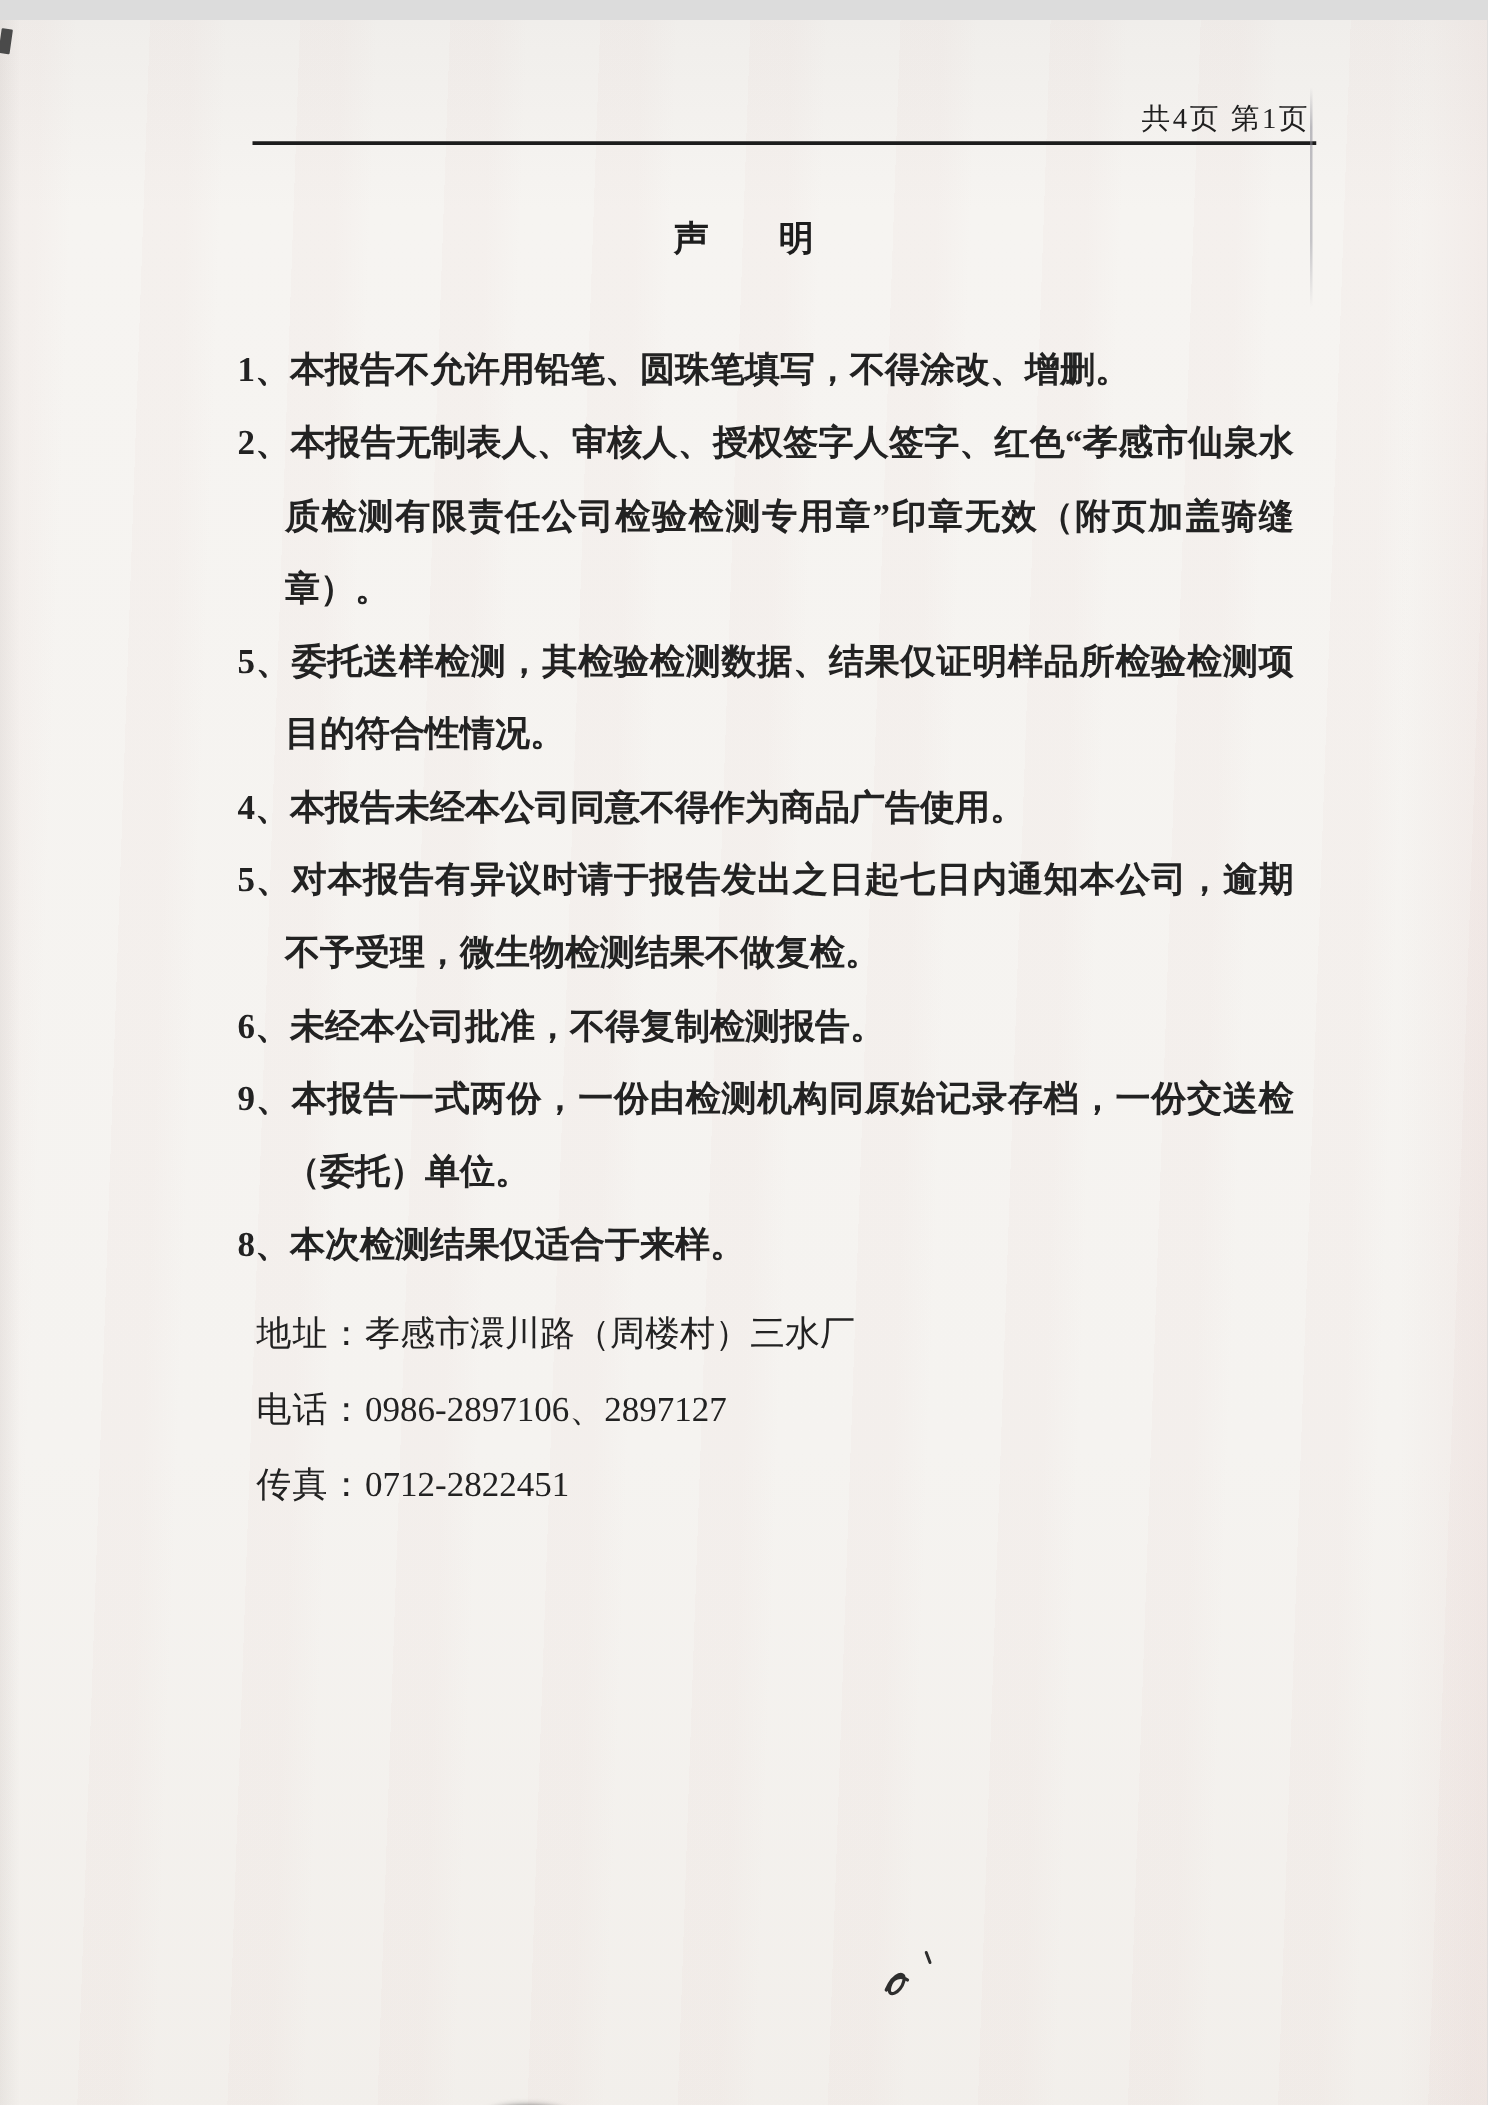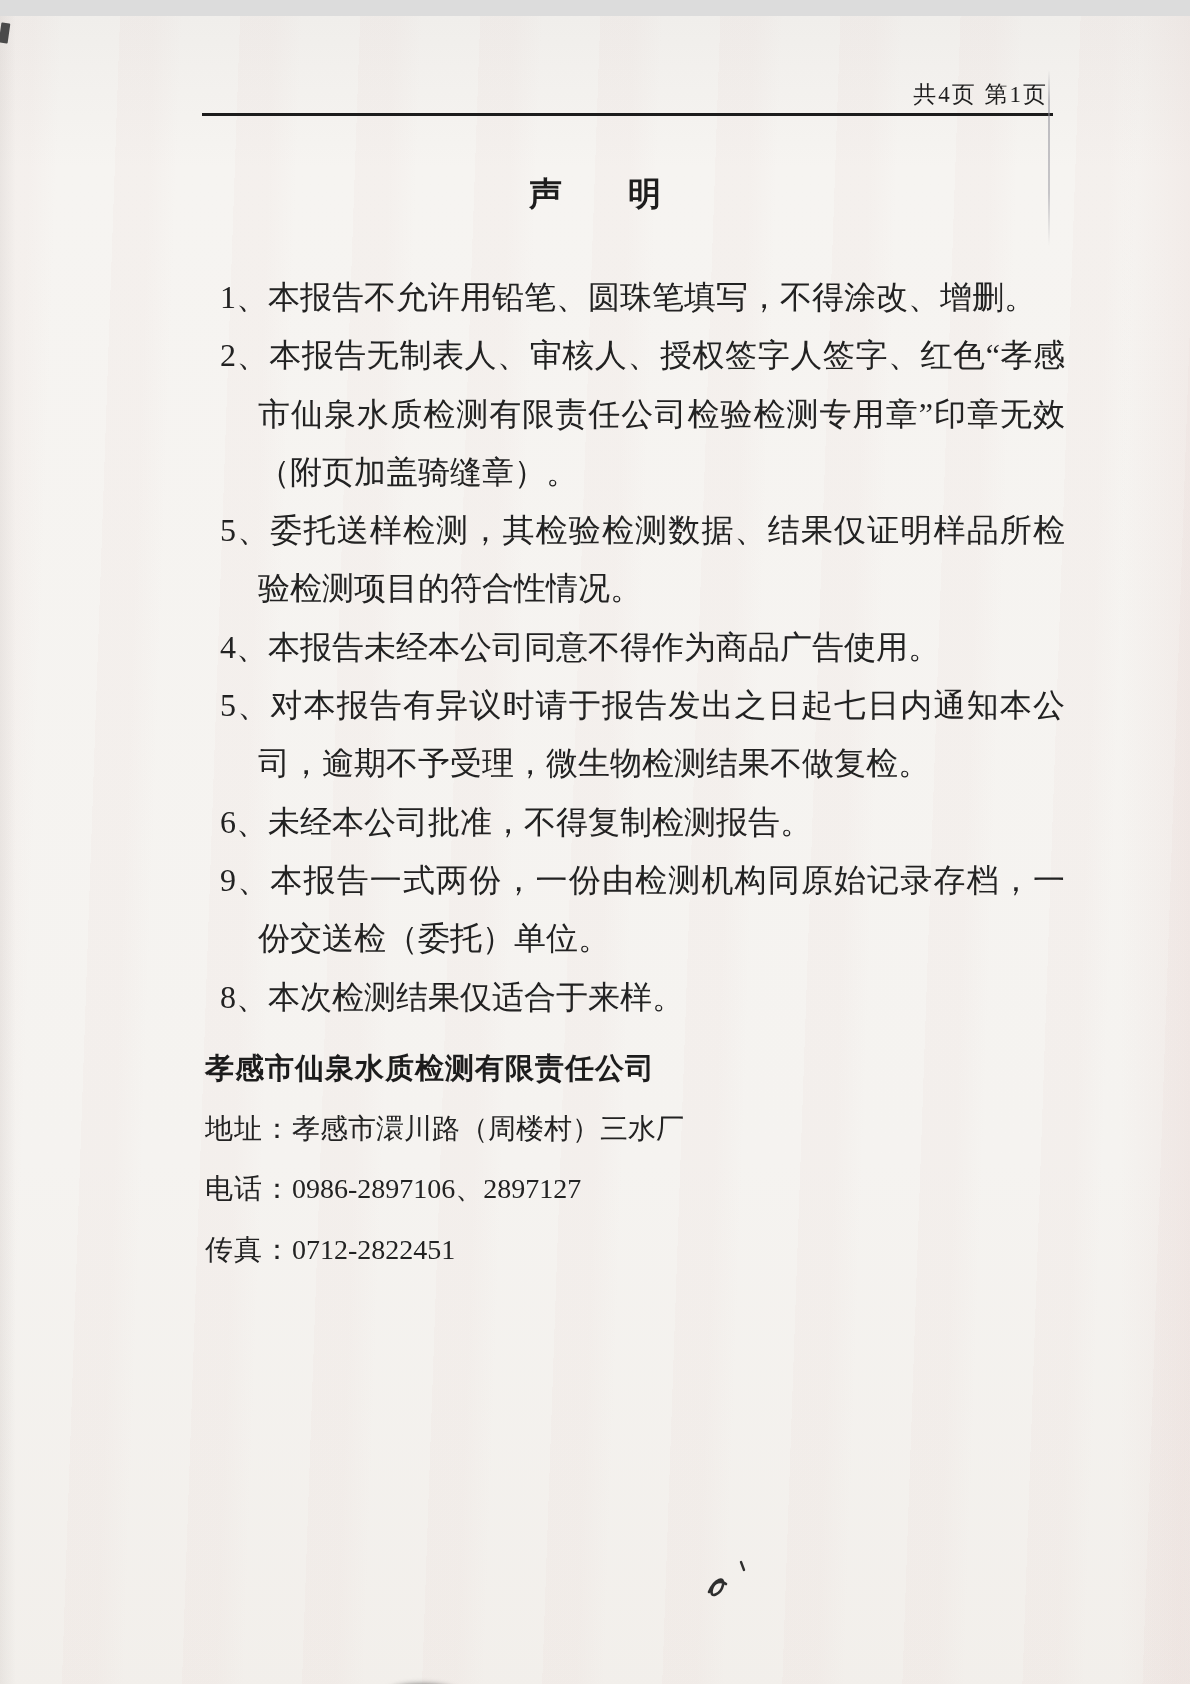--- a/index.html
+++ b/index.html
@@ -24,28 +24,28 @@
   }
   .header-rule {
     position:absolute; top:97px; left:202px; width:851px; height:3px;
     background:#1c1c1c;
   }
 
   
   .doc-title {
     position:absolute; top:156px; left:0; right:0;
     text-align:center;
-    font-size:33px; font-weight:700; color:#1d1d1d;
+    font-size:28px; font-weight:700; color:#1d1d1d;
     font-family:"Liberation Serif","DejaVu Serif",serif;
   }
 
   
   .statements {
-    position:absolute; top:252px; left:220px; width:845px;
-    font-size:32px; line-height:58.3px; color:#222;
+    position:absolute; top:252px; left:190px; width:845px;
+    font-size:28px; line-height:58.3px; color:#222;font-weight:bold;
   }
   .statement {
     padding-left:38px; text-indent:-38px;
     text-align:justify; text-justify:inter-ideograph;
   }
 
   
   .company {
     position:absolute; top:1022px; left:205px; width:845px;
     font-size:28px; line-height:60.5px; color:#222;
@@ -87,21 +87,20 @@
     <div class="statement">2、本报告无制表人、审核人、授权签字人签字、红色“孝感市仙泉水质检测有限责任公司检验检测专用章”印章无效（附页加盖骑缝章）。</div>
     <div class="statement">5、委托送样检测，其检验检测数据、结果仅证明样品所检验检测项目的符合性情况。</div>
     <div class="statement">4、本报告未经本公司同意不得作为商品广告使用。</div>
     <div class="statement">5、对本报告有异议时请于报告发出之日起七日内通知本公司，逾期不予受理，微生物检测结果不做复检。</div>
     <div class="statement">6、未经本公司批准，不得复制检测报告。</div>
     <div class="statement">9、本报告一式两份，一份由检测机构同原始记录存档，一份交送检（委托）单位。</div>
     <div class="statement">8、本次检测结果仅适合于来样。</div>
   </div>
 
   <div class="company">
-    <div class="company-name">孝感市仙泉水质检测有限责任公司</div>
     <div class="company-line">
       <span class="label">地址：</span><span class="value">孝感市澴川路（周楼村）三水厂</span>
     </div>
     <div class="company-line">
       <span class="label">电话：</span><span class="value">0986-2897106、2897127</span>
     </div>
     <div class="company-line">
       <span class="label">传真：</span><span class="value">0712-2822451</span>
     </div>
   </div>

